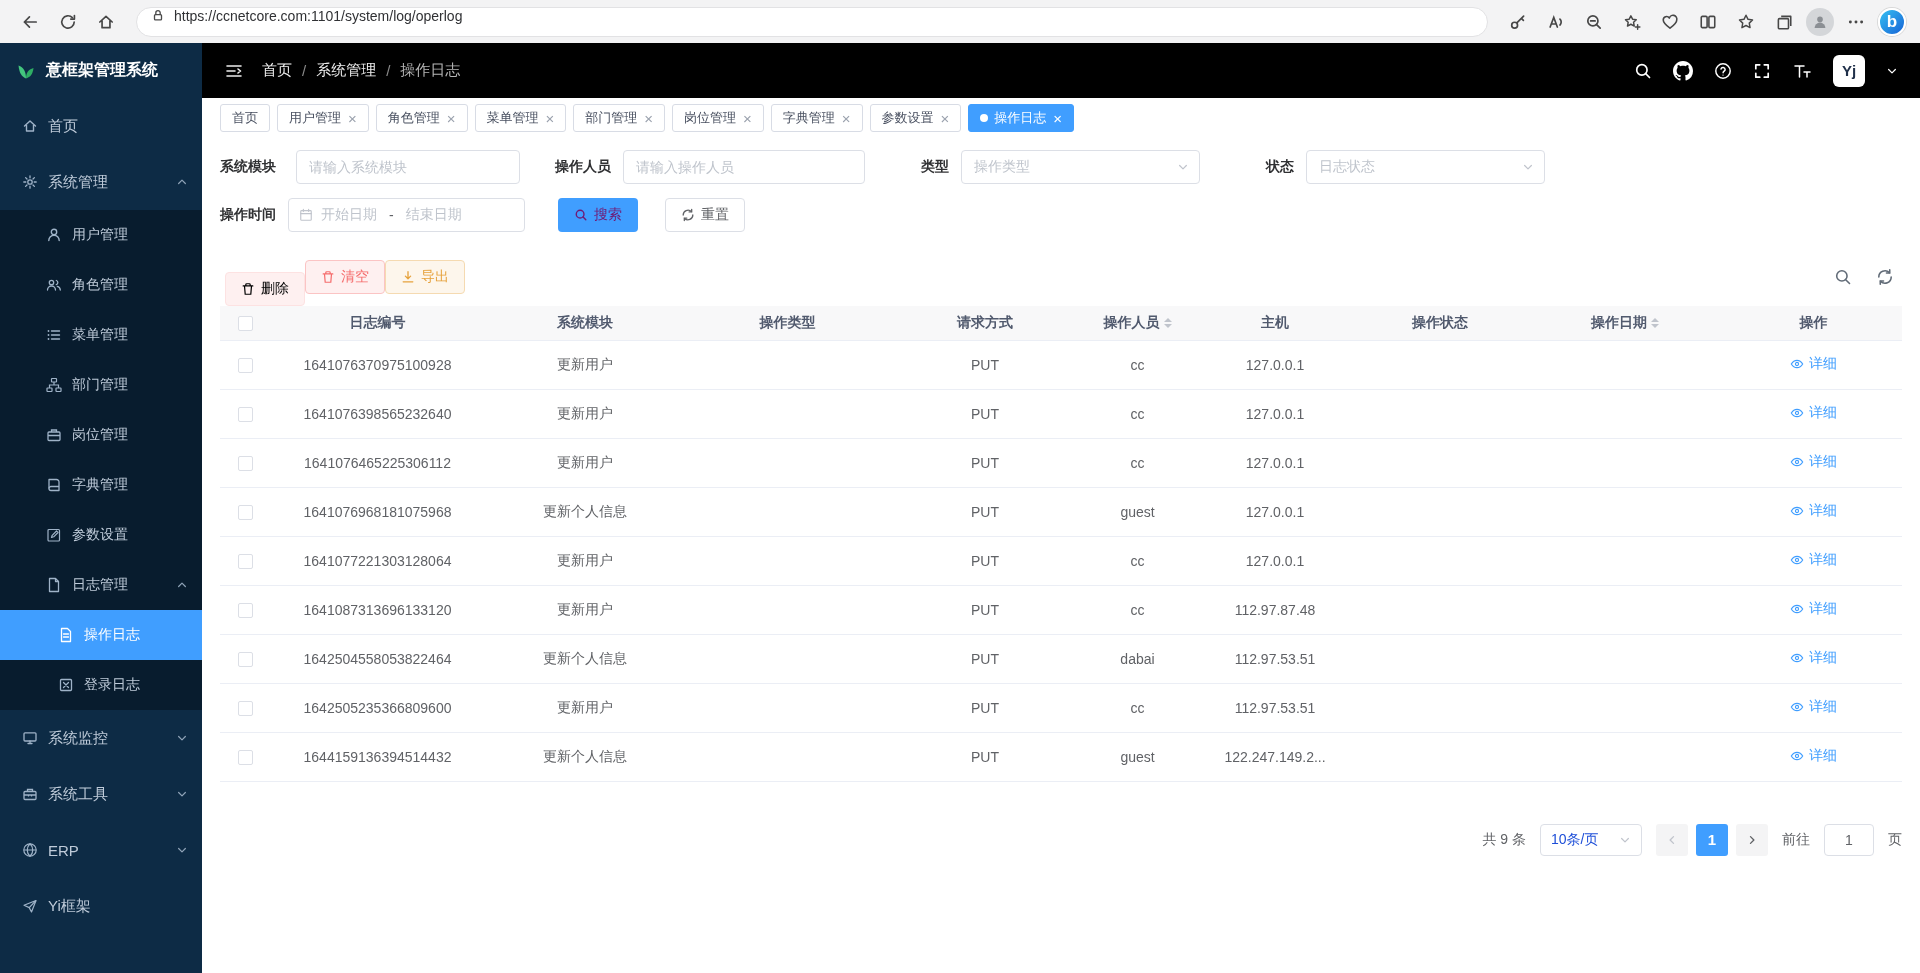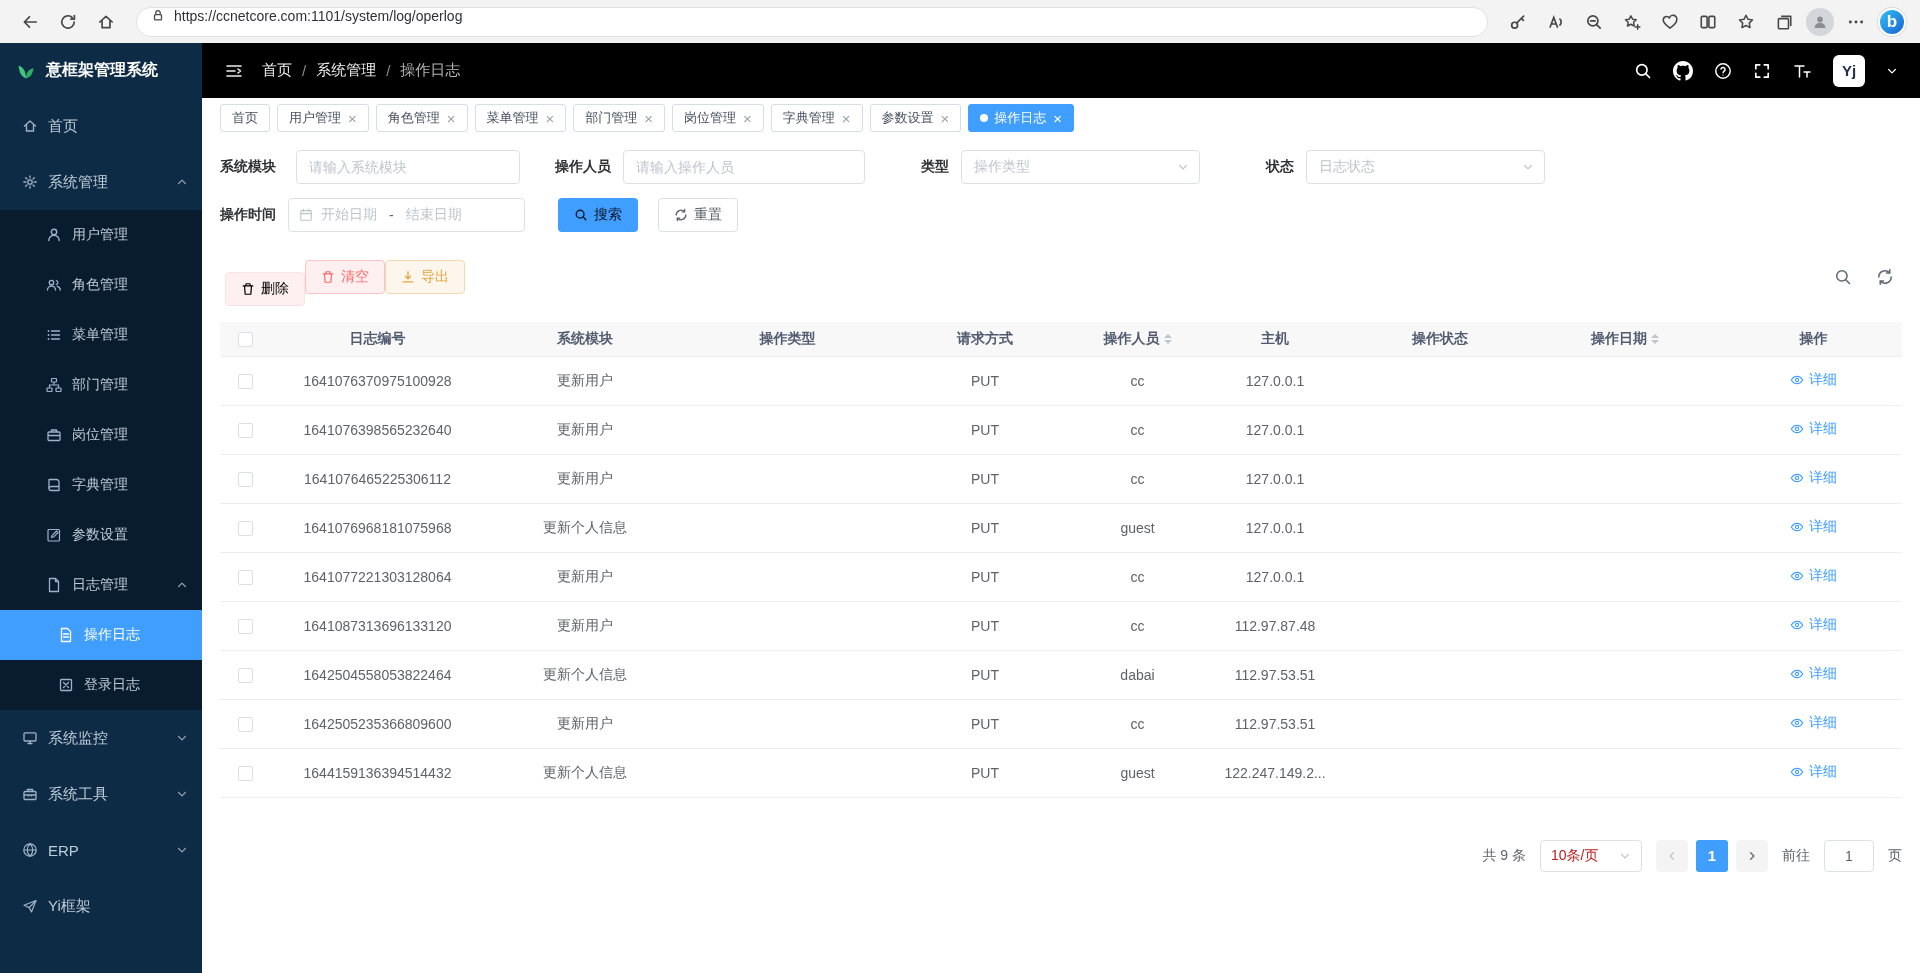--- a/index.html
+++ b/index.html
@@ -62,46 +62,46 @@
   .frow { display:flex; align-items:center; }
   .frow + .frow { margin-top:14px; }
   .f-label { font-size:14px; font-weight:700; color:#303133; white-space:nowrap; }
   .inp { height:34px; border:1px solid #dcdfe6; border-radius:4px; padding:0 12px; font-size:14px; color:#606266; background:#fff; outline:none; }
   .inp::placeholder { color:#bfc4cc; }
   .sel { height:34px; border:1px solid #dcdfe6; border-radius:4px; padding:0 10px 0 12px; font-size:14px; color:#bfc4cc; background:#fff; display:flex; align-items:center; justify-content:space-between; cursor:pointer; }
   .datebox { height:34px; width:237px; border:1px solid #dcdfe6; border-radius:4px; padding:0 10px; font-size:14px; color:#bfc4cc; background:#fff; display:flex; align-items:center; gap:8px; cursor:pointer; }
   .datebox .dsep { color:#606266; margin:0 4px; }
 
   .btn { height:34px; border-radius:4px; border:1px solid transparent; font-size:14px; display:inline-flex; align-items:center; gap:6px; padding:0 15px; cursor:pointer; background:#fff; white-space:nowrap; }
-  .btn-primary { background:#409eff; color:#0f172a;justify-content:center; }
+  .btn-primary { background:#409eff; color:#701a75;justify-content:center; }
   .btn-plain { border-color:#dcdfe6; color:#606266; }
   .btn-danger-dis { background:#fef0f0; border-color:#fde2e2; color:#000000; cursor:not-allowed;margin-top:25px; }
   .btn-danger { background:#fef0f0; border-color:#fbc4c4; color:#f56c6c; }
   .btn-warning { background:#fdf6ec; border-color:#f5dab1; color:#e6a23c; }
 
   .toolbar { display:flex; align-items:center; margin-top:15px; }
   .toolbar .gap { }
   .tool-icons { margin-left:auto; display:flex; align-items:center; gap:24px; color:#616b77; padding-right:8px; }
   .tool-icons .t-btn { cursor:pointer; }
 
   
-  table { width:1682px; border-collapse:collapse; table-layout:fixed; margin-top:16px; }
+  table { width:1682px; border-collapse:collapse; table-layout:fixed; }
   thead th { background:#f8f8f9; height:34px; font-size:14px; font-weight:700; color:#515a6e; border-bottom:1px solid #ebeef5; text-align:center; }
   tbody td { height:49px; font-size:14px; color:#606266; border-bottom:1px solid #ebeef5; text-align:center; white-space:nowrap; overflow:hidden; }
   .cb { width:15px; height:15px; border:1px solid #dcdfe6; border-radius:2px; background:#fff; display:inline-block; vertical-align:middle; cursor:pointer; }
   .th-flex { display:inline-flex; align-items:center; gap:4px; }
   .sort { display:inline-flex; flex-direction:column; cursor:pointer; }
   .sort i { display:block; width:0; height:0; border:4px solid transparent; }
   .sort .s-up { border-bottom-color:#c0c4cc; margin-bottom:2px; }
   .sort .s-dn { border-top-color:#c0c4cc; }
   .link { color:#409eff; display:inline-flex; align-items:center; gap:5px; cursor:pointer; font-size:14px; }
 
   
   .pager { display:flex; align-items:center; justify-content:flex-end; gap:14px; margin-top:42px; font-size:14px; color:#606266; width:1682px; }
-  .psize { width:102px; height:32px; border:1px solid #dcdfe6; border-radius:4px; display:flex; align-items:center; justify-content:space-between; padding:0 10px; color:#b91c1c; cursor:pointer; background:#fff; }
+  .psize { width:102px; height:32px; border:1px solid #dcdfe6; border-radius:4px; display:flex; align-items:center; justify-content:space-between; padding:0 10px; color:#1d4ed8; cursor:pointer; background:#fff; }
   .pgroup { display:flex; align-items:center; gap:8px; }
   .pbtn { width:32px; height:32px; background:#f4f4f5; border-radius:3px; display:flex; align-items:center; justify-content:center; font-size:15px; color:#606266; cursor:pointer; }
   .pbtn.disabled { color:#c0c4cc; cursor:default; }
   .pbtn.pcur { background:#409eff; color:#fff; font-weight:700; cursor:default; }
   .goto-input { width:50px; height:32px; border:1px solid #dcdfe6; border-radius:4px; text-align:center; font-size:14px; color:#606266; outline:none; }
 </style>
 </head>
 <body>
 
 <div class="browser">
@@ -517,21 +517,21 @@
           <span class="dsep">-</span>
           <span>结束日期</span>
         </span>
         <button class="btn btn-primary" style="margin-left:33px">
           <svg class="ic i14" viewBox="0 0 16 16" fill="none" stroke="currentColor" stroke-width="1.6" stroke-linecap="round">
               <circle cx="7" cy="7" r="4.4"></circle>
               <path d="M13.5 13.5l-3.1-3.1"></path>
             </svg>
           <span>搜索</span>
         </button>
-        <button class="btn btn-plain" style="margin-left:20px">
+        <button class="btn btn-plain" style="margin-left:27px">
           <svg class="ic i14" viewBox="0 0 16 16" fill="none" stroke="currentColor" stroke-width="1.5" stroke-linecap="round">
               <path d="M2.5 8a5.5 5.5 0 0 1 9.4-3.9M13.5 8a5.5 5.5 0 0 1-9.4 3.9"></path>
               <path d="M12.2 1.6v2.9H9.3M3.8 14.4v-2.9h2.9"></path>
             </svg>
           <span>重置</span>
         </button>
       </div>
 
       <div class="toolbar">
         <button class="btn btn-danger-dis" style="margin-left:5px">

